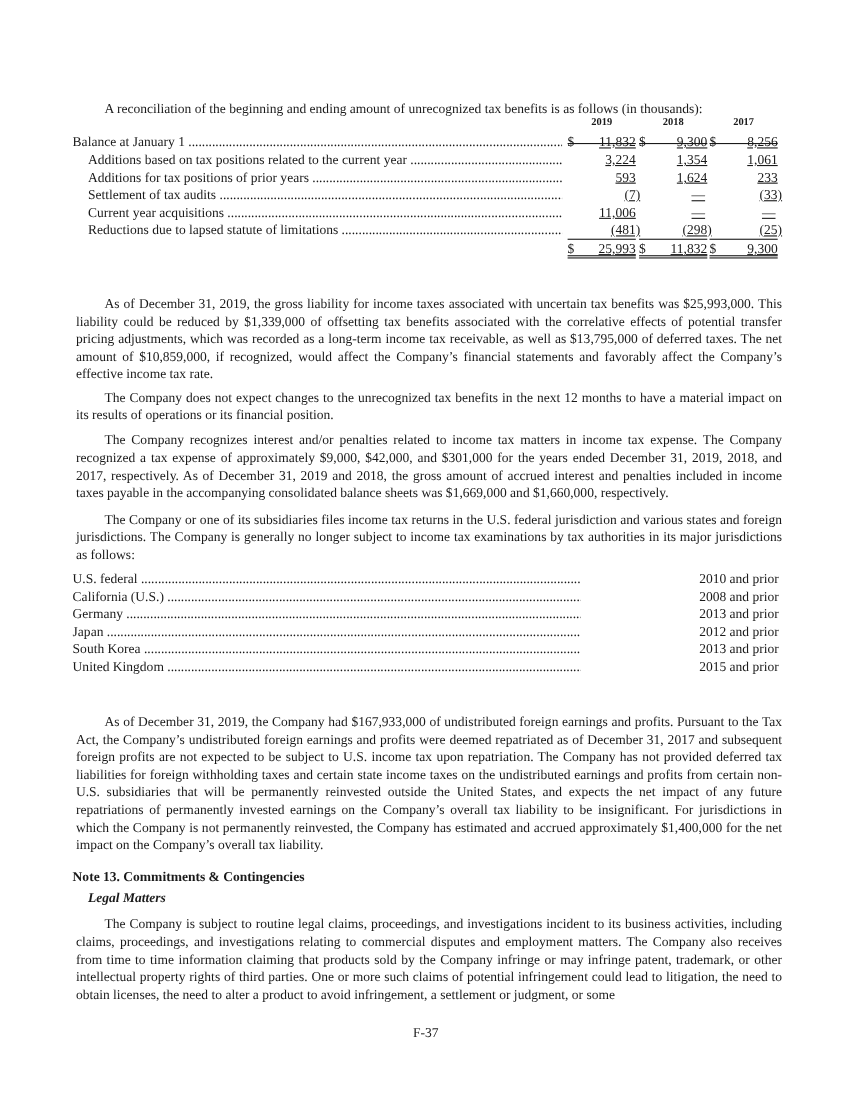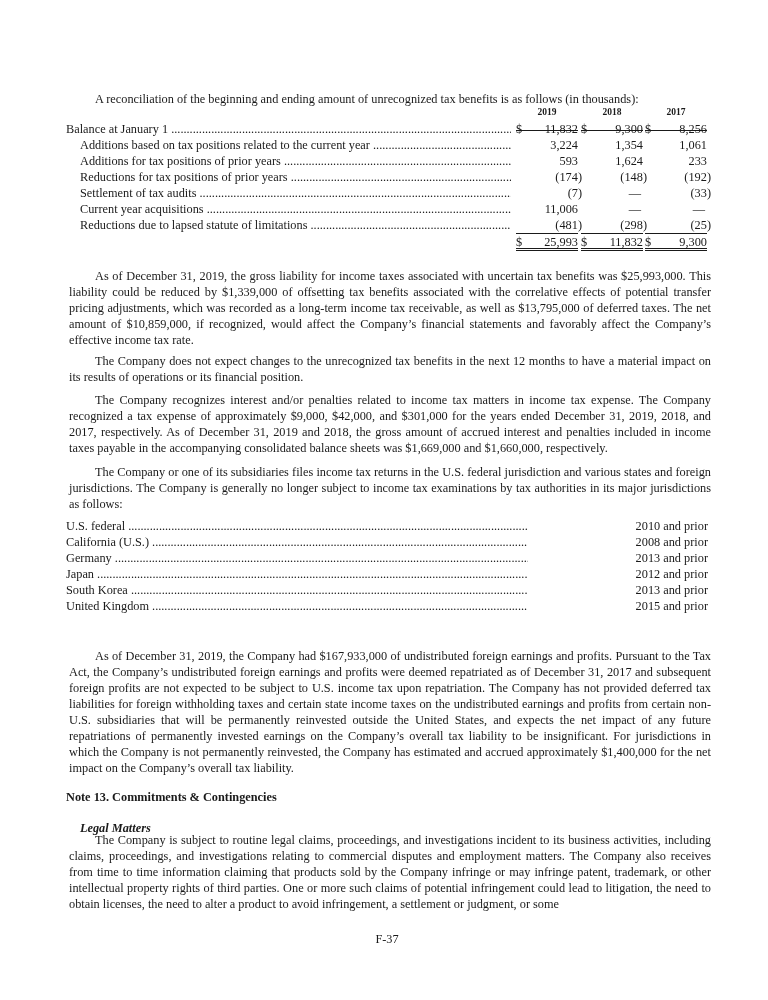--- a/index.html
+++ b/index.html
@@ -18,21 +18,21 @@
   .rt-head { position: relative; height: 17px; }
   .yr { position: absolute; top: 3px; width: 62px; text-align: center; font-weight: bold; font-size: 9.5px; line-height: 11px; border-bottom: 1px solid #1a1a1a; padding-bottom: 12px; }
   .yr.c1 { left: 450px; } .yr.c2 { left: 515px; } .yr.c3 { left: 579px; }
   .rt-row { position: relative; height: 16px; white-space: nowrap; }
   .rt-label { position: absolute; left: 0; width: 445px; overflow: hidden; white-space: nowrap; }
   .rt-label.sub { left: 14px; width: 431px; }
   .rt-label::after { content: " ................................................................................................................................................................................................................................................"; }
   .cell { position: absolute; width: 62px; height: 16px; }
   .cell.c1 { left: 450px; } .cell.c2 { left: 515px; } .cell.c3 { left: 579px; }
   .cell .dol { position: absolute; left: 0; }
-  .cell .val { position: absolute; right: 0; }
+  .cell .val { position: absolute; right: 0; text-decoration: underline; }
   .cell .val.paren { right: -4px; }
   .cell .val.dash { right: 2px; }
   .rt-row.total .cell { border-top: 1px solid #1a1a1a; border-bottom: 3px double #1a1a1a; height: 14px; }
 
   .p1 { position: absolute; top: 265px; left: 0; width: 642px; }
   .p2 { position: absolute; top: 350px; left: 0; width: 642px; }
   .p3 { position: absolute; top: 389px; left: 0; width: 642px; }
   .p4 { position: absolute; top: 461px; left: 0; width: 642px; }
 
   
@@ -40,21 +40,21 @@
   .jt-head { position: relative; height: 15px; }
   .jt-h1 { position: absolute; left: 0; font-weight: bold; font-size: 9.5px; text-decoration: underline; }
   .jt-h2 { position: absolute; right: 0; width: 172px; text-align: center; font-weight: bold; font-size: 9.5px; line-height: 11px; border-bottom: 1px solid #1a1a1a; padding-bottom: 2px; }
   .jt-row { position: relative; height: 16px; }
   .jt-name { position: absolute; left: 0; width: 462px; overflow: hidden; white-space: nowrap; font-family: Liberation Serif, serif; }
   .jt-name::after { content: " .................................................................................................................................................................................................................................................................."; }
   .jt-year { position: absolute; right: 0; width: 172px; text-align: right; }
 
   .p5 { position: absolute; top: 645px; left: 0; width: 642px; }
   .note-title { position: absolute; top: 789px; left: 0; font-weight: bold; }
-  .sub-title { position: absolute; top: 808px; left: 14px; font-weight: bold; font-style: italic; margin-top: 12px; }
+  .sub-title { position: absolute; top: 808px; left: 14px; font-weight: bold; font-style: italic; }
   .p6 { position: absolute; top: 829px; left: 0; width: 642px; }
   .page-num { position: absolute; top: 931px; left: 0; width: 642px; text-align: center; }
 </style>
 </head>
 <body>
 
 <div class="page">
   <p class="intro">A reconciliation of the beginning and ending amount of unrecognized tax benefits is as follows (in thousands):</p>
 
   <div class="rt">
@@ -97,32 +97,20 @@
           <span class="val">593</span>
         </div>
       <div class="cell c2">
           <span class="val">1,624</span>
         </div>
       <div class="cell c3">
           <span class="val">233</span>
         </div>
     </div>
     <div class="rt-row">
-      <span class="rt-label sub">Reductions for tax positions of prior years</span>
-      <div class="cell c1">
-          <span class="val paren">(174)</span>
-        </div>
-      <div class="cell c2">
-          <span class="val paren">(148)</span>
-        </div>
-      <div class="cell c3">
-          <span class="val paren">(192)</span>
-        </div>
-    </div>
-    <div class="rt-row">
       <span class="rt-label sub">Settlement of tax audits</span>
       <div class="cell c1">
           <span class="val paren">(7)</span>
         </div>
       <div class="cell c2">
           <span class="val dash">—</span>
         </div>
       <div class="cell c3">
           <span class="val paren">(33)</span>
         </div>

